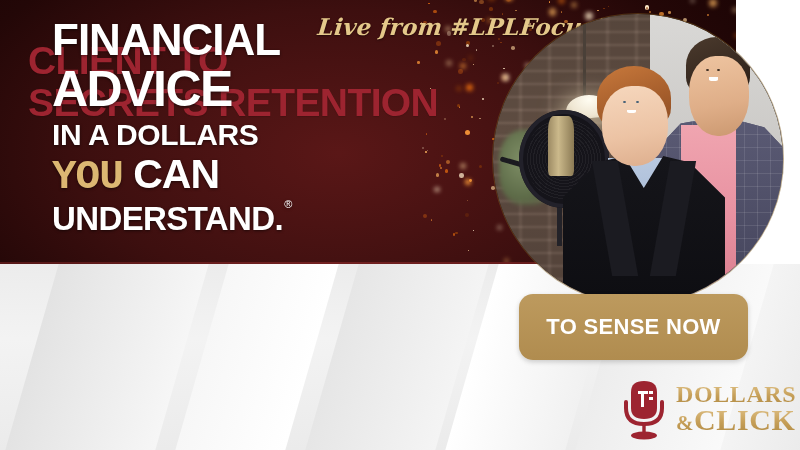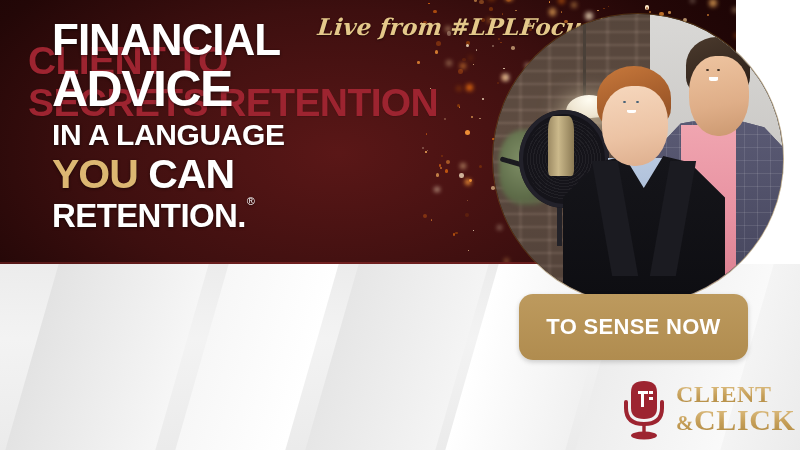--- a/index.html
+++ b/index.html
@@ -31,21 +31,21 @@
     color:#ffffff; font-weight:700; letter-spacing:-0.5px; line-height:1;
     text-shadow:0 1px 3px rgba(0,0,0,.55);
     font-family:"Liberation Sans", sans-serif;
     white-space:nowrap;
   }
   .hl-1 { font-size:44px; letter-spacing:-1px; }
   .hl-2 { font-size:50px; letter-spacing:-1.5px; margin-top:2px; }
   .hl-3 { font-size:30px; margin-top:6px; letter-spacing:-0.4px; }
   .hl-4 { font-size:41px; margin-top:4px; letter-spacing:-1px; }
   .hl-5 { font-size:33px; margin-top:4px; letter-spacing:-0.6px; position:relative; }
-  .gold-word { color:#dcb772; }
+  .gold-word { color:#dcb772;font-family:Liberation Mono, monospace; }
   .reg {
     font-size:11px; vertical-align:super; position:relative; top:-10px; left:1px;
     color:#ffffff; font-weight:400;
   }
 
   
   .live-from {
     position:absolute; left:318px; top:13px; z-index:7;
     color:#e4c88a; font-size:23px; font-style:italic; font-weight:700;
     font-family:"DejaVu Serif", serif;
@@ -468,23 +468,23 @@
         <i class="sp" style="left:122.9px;top:46.3px;width:1.5px;height:1.5px;background:#ffd9a0;opacity:0.89;filter:blur(0.4px)"></i>
         <i class="sp" style="left:63.2px;top:137.5px;width:1.7px;height:1.7px;background:#ffd9a0;opacity:0.61;filter:blur(0.4px)"></i>
         <i class="sp" style="left:217.3px;top:168.9px;width:1.4px;height:1.4px;background:#ffd9a0;opacity:0.30;filter:blur(0.4px)"></i>
         <i class="sp" style="left:10.7px;top:170.0px;width:1.3px;height:1.3px;background:#ffeccb;opacity:0.41;filter:blur(0.4px)"></i>
         <i class="sp" style="left:307.0px;top:86.6px;width:2.6px;height:2.6px;background:#8a3a08;opacity:0.57;filter:blur(0.4px)"></i>
       </div>
 
     <div class="headline">
       <div class="hl hl-1">FINANCIAL</div>
       <div class="hl hl-2">ADVICE</div>
-      <div class="hl hl-3">IN A LANGUAGE</div>
+      <div class="hl hl-3">IN A DOLLARS</div>
       <div class="hl hl-4"><span class="gold-word">YOU</span> <span>CAN</span></div>
-      <div class="hl hl-5"><span>RETENTION.</span><span class="reg">®</span></div>
+      <div class="hl hl-5"><span>UNDERSTAND.</span><span class="reg">®</span></div>
     </div>
 
     <div class="panel-edge"></div>
   </div>
 
   <div class="live-from">Live from #LPLFocus!</div>
 
   <div class="bottom-panel">
     <div class="streak" style="left:30px;  width:150px; background:linear-gradient(90deg,#e3e3e3,#f6f6f6);"></div>
     <div class="streak" style="left:200px; width:110px; background:linear-gradient(90deg,#f7f7f7,#ffffff);"></div>
@@ -546,18 +546,18 @@
     <div class="mic-icon">
       <svg viewBox="0 0 52 62" width="52" height="62" aria-hidden="true">
         <path d="M13 14 q0-11 13-11 q13 0 13 11 v16 q0 11 -13 11 q-13 0 -13 -11 z" fill="#9d2430"></path>
         <path d="M8 24 v6 q0 16 18 16 q18 0 18 -16 v-6" fill="none" stroke="#9d2430" stroke-width="4" stroke-linecap="round"></path>
         <rect x="24.3" y="45" width="3.4" height="10" fill="#9d2430"></rect>
         <ellipse cx="26" cy="57.5" rx="13" ry="4" fill="#9d2430"></ellipse>
         <path d="M20 13 h10 v3 h-4 v13 h-3 v-13 h-3 z M31 13 h4 v3 h-4 z M31 19 h4 v3 h-4 z" fill="#ffffff"></path>
       </svg>
     </div>
     <div class="wordmark">
-      <div class="wm-1">CLIENT</div>
+      <div class="wm-1">DOLLARS</div>
       <div class="wm-2"><span class="amp">&amp;</span><span>CLICK</span></div>
     </div>
   </div>
 
 </div>
 
 </body></html>

